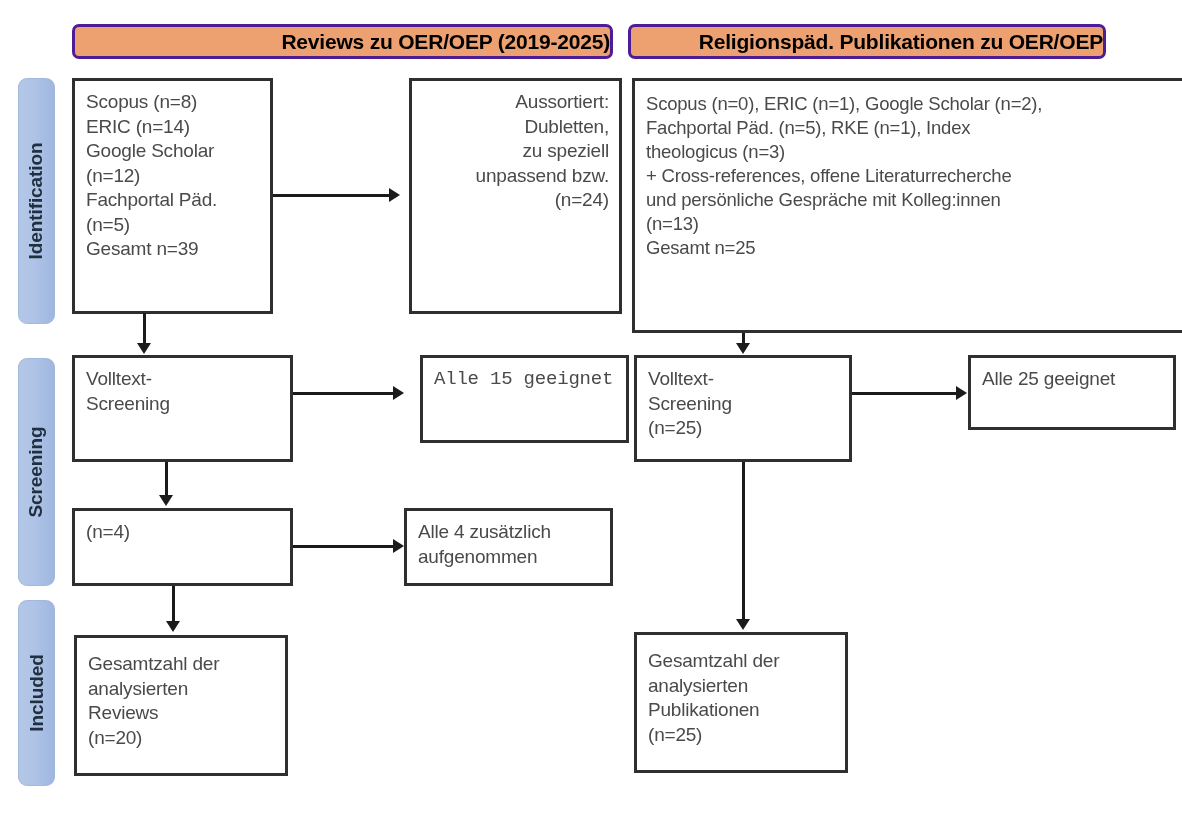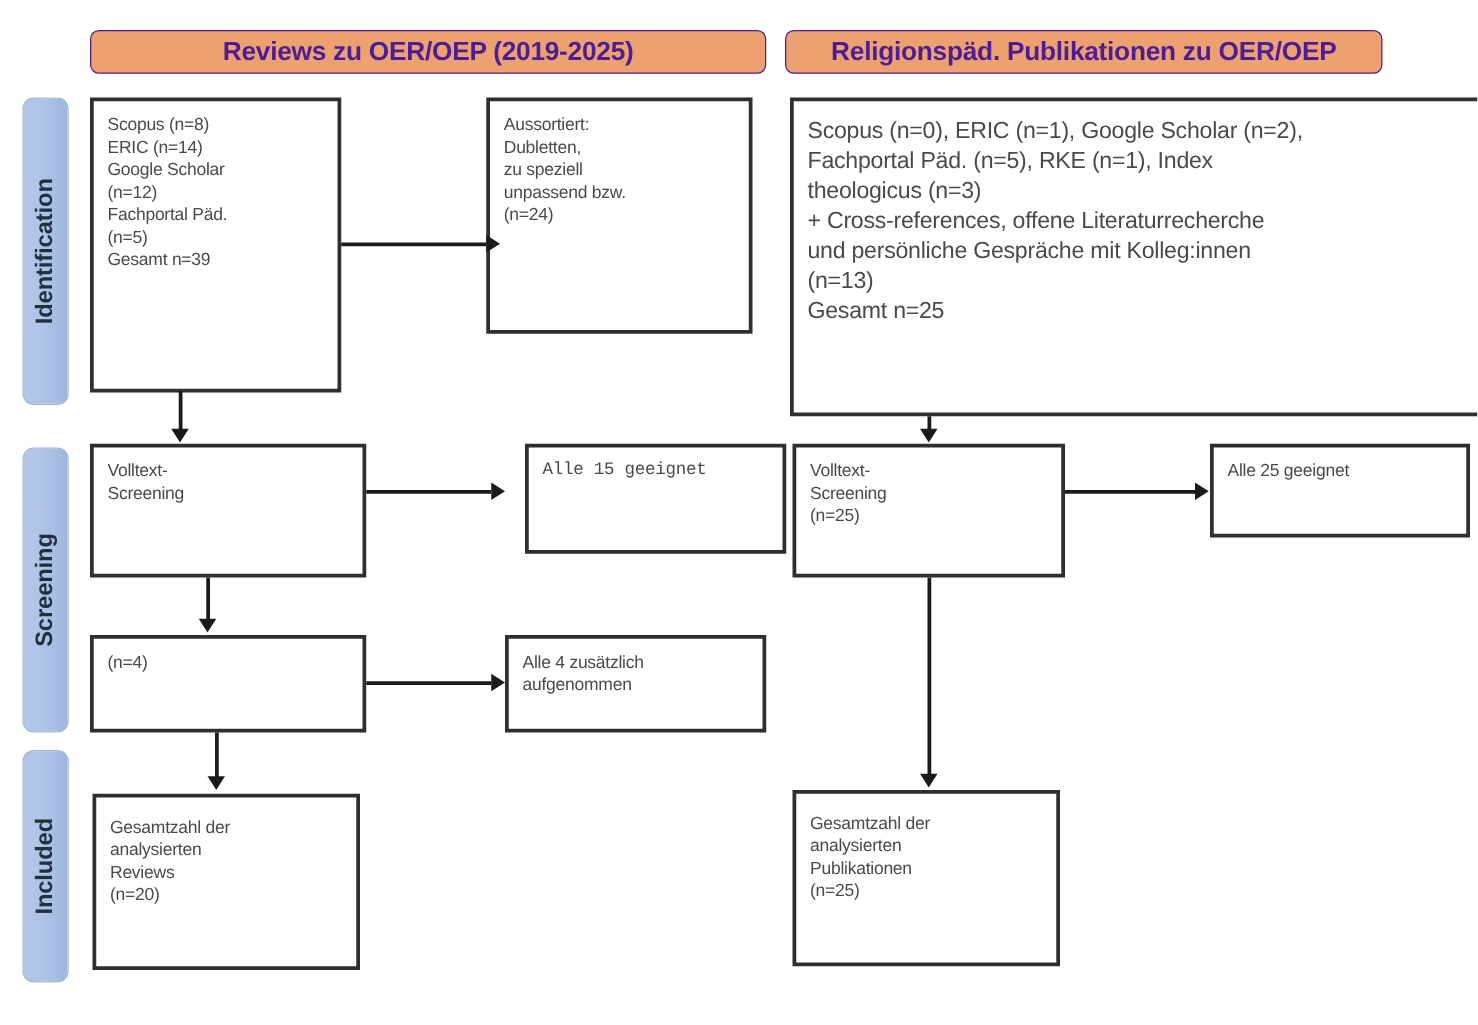--- a/index.html
+++ b/index.html
@@ -16,29 +16,29 @@
     width: 1182px;
     height: 820px;
     background: #ffffff;
     overflow: hidden;
   }
 
   
   .col-header {
     position: absolute;
     background: #eda170;
-    border: 1px solid #4c1d95;
+    border: 3px solid #4c1d95;
     border-radius: 7px;
-    color: #4c1d95;
+    color: #000000;
     font-weight: bold;
     font-size: 21px;
     letter-spacing: -0.2px;
     display: flex;
     align-items: center;
-    justify-content: center;
+    justify-content: flex-end;
     text-align: center;
     box-sizing: border-box;
   }
 
   
   .stage-label {
     position: absolute;
     background: linear-gradient(to right, #b4c7e7 0%, #aec3e6 45%, #9fb6df 100%);
     border: 1px solid #a3b8dd;
     border-radius: 9px;
@@ -58,21 +58,21 @@
   }
 
   
   .box {
     position: absolute;
     background: #ffffff;
     border: 3px solid #2f2f2f;
     box-sizing: border-box;
     padding: 9px 10px 6px 11px;
     color: #4a4a4a;
-    font-size: 14px;
+    font-size: 19px;
     line-height: 1.29;
     letter-spacing: -0.2px;
     overflow: hidden;
   }
   .box.small-text {
     font-size: 18.5px;
     line-height: 1.3;
   }
   .box .line {
     display: block;
@@ -129,21 +129,21 @@
   <div class="box" style="left:72px; top:78px; width:201px; height:236px;">
     <span class="line">Scopus (n=8)</span>
     <span class="line">ERIC (n=14)</span>
     <span class="line">Google Scholar</span>
     <span class="line">(n=12)</span>
     <span class="line">Fachportal Päd.</span>
     <span class="line">(n=5)</span>
     <span class="line">Gesamt n=39</span>
   </div>
 
-  <div class="box" style="left:389px; top:78px; width:213px; height:189px;">
+  <div class="box" style="left:409px; top:78px; width:213px; height:236px;text-align:right;">
     <span class="line">Aussortiert:</span>
     <span class="line">Dubletten,</span>
     <span class="line">zu speziell</span>
     <span class="line">unpassend bzw.</span>
     <span class="line">(n=24)</span>
   </div>
 
   <div class="box" style="left:72px; top:355px; width:221px; height:107px;">
     <span class="line">Volltext-</span>
     <span class="line">Screening</span>

